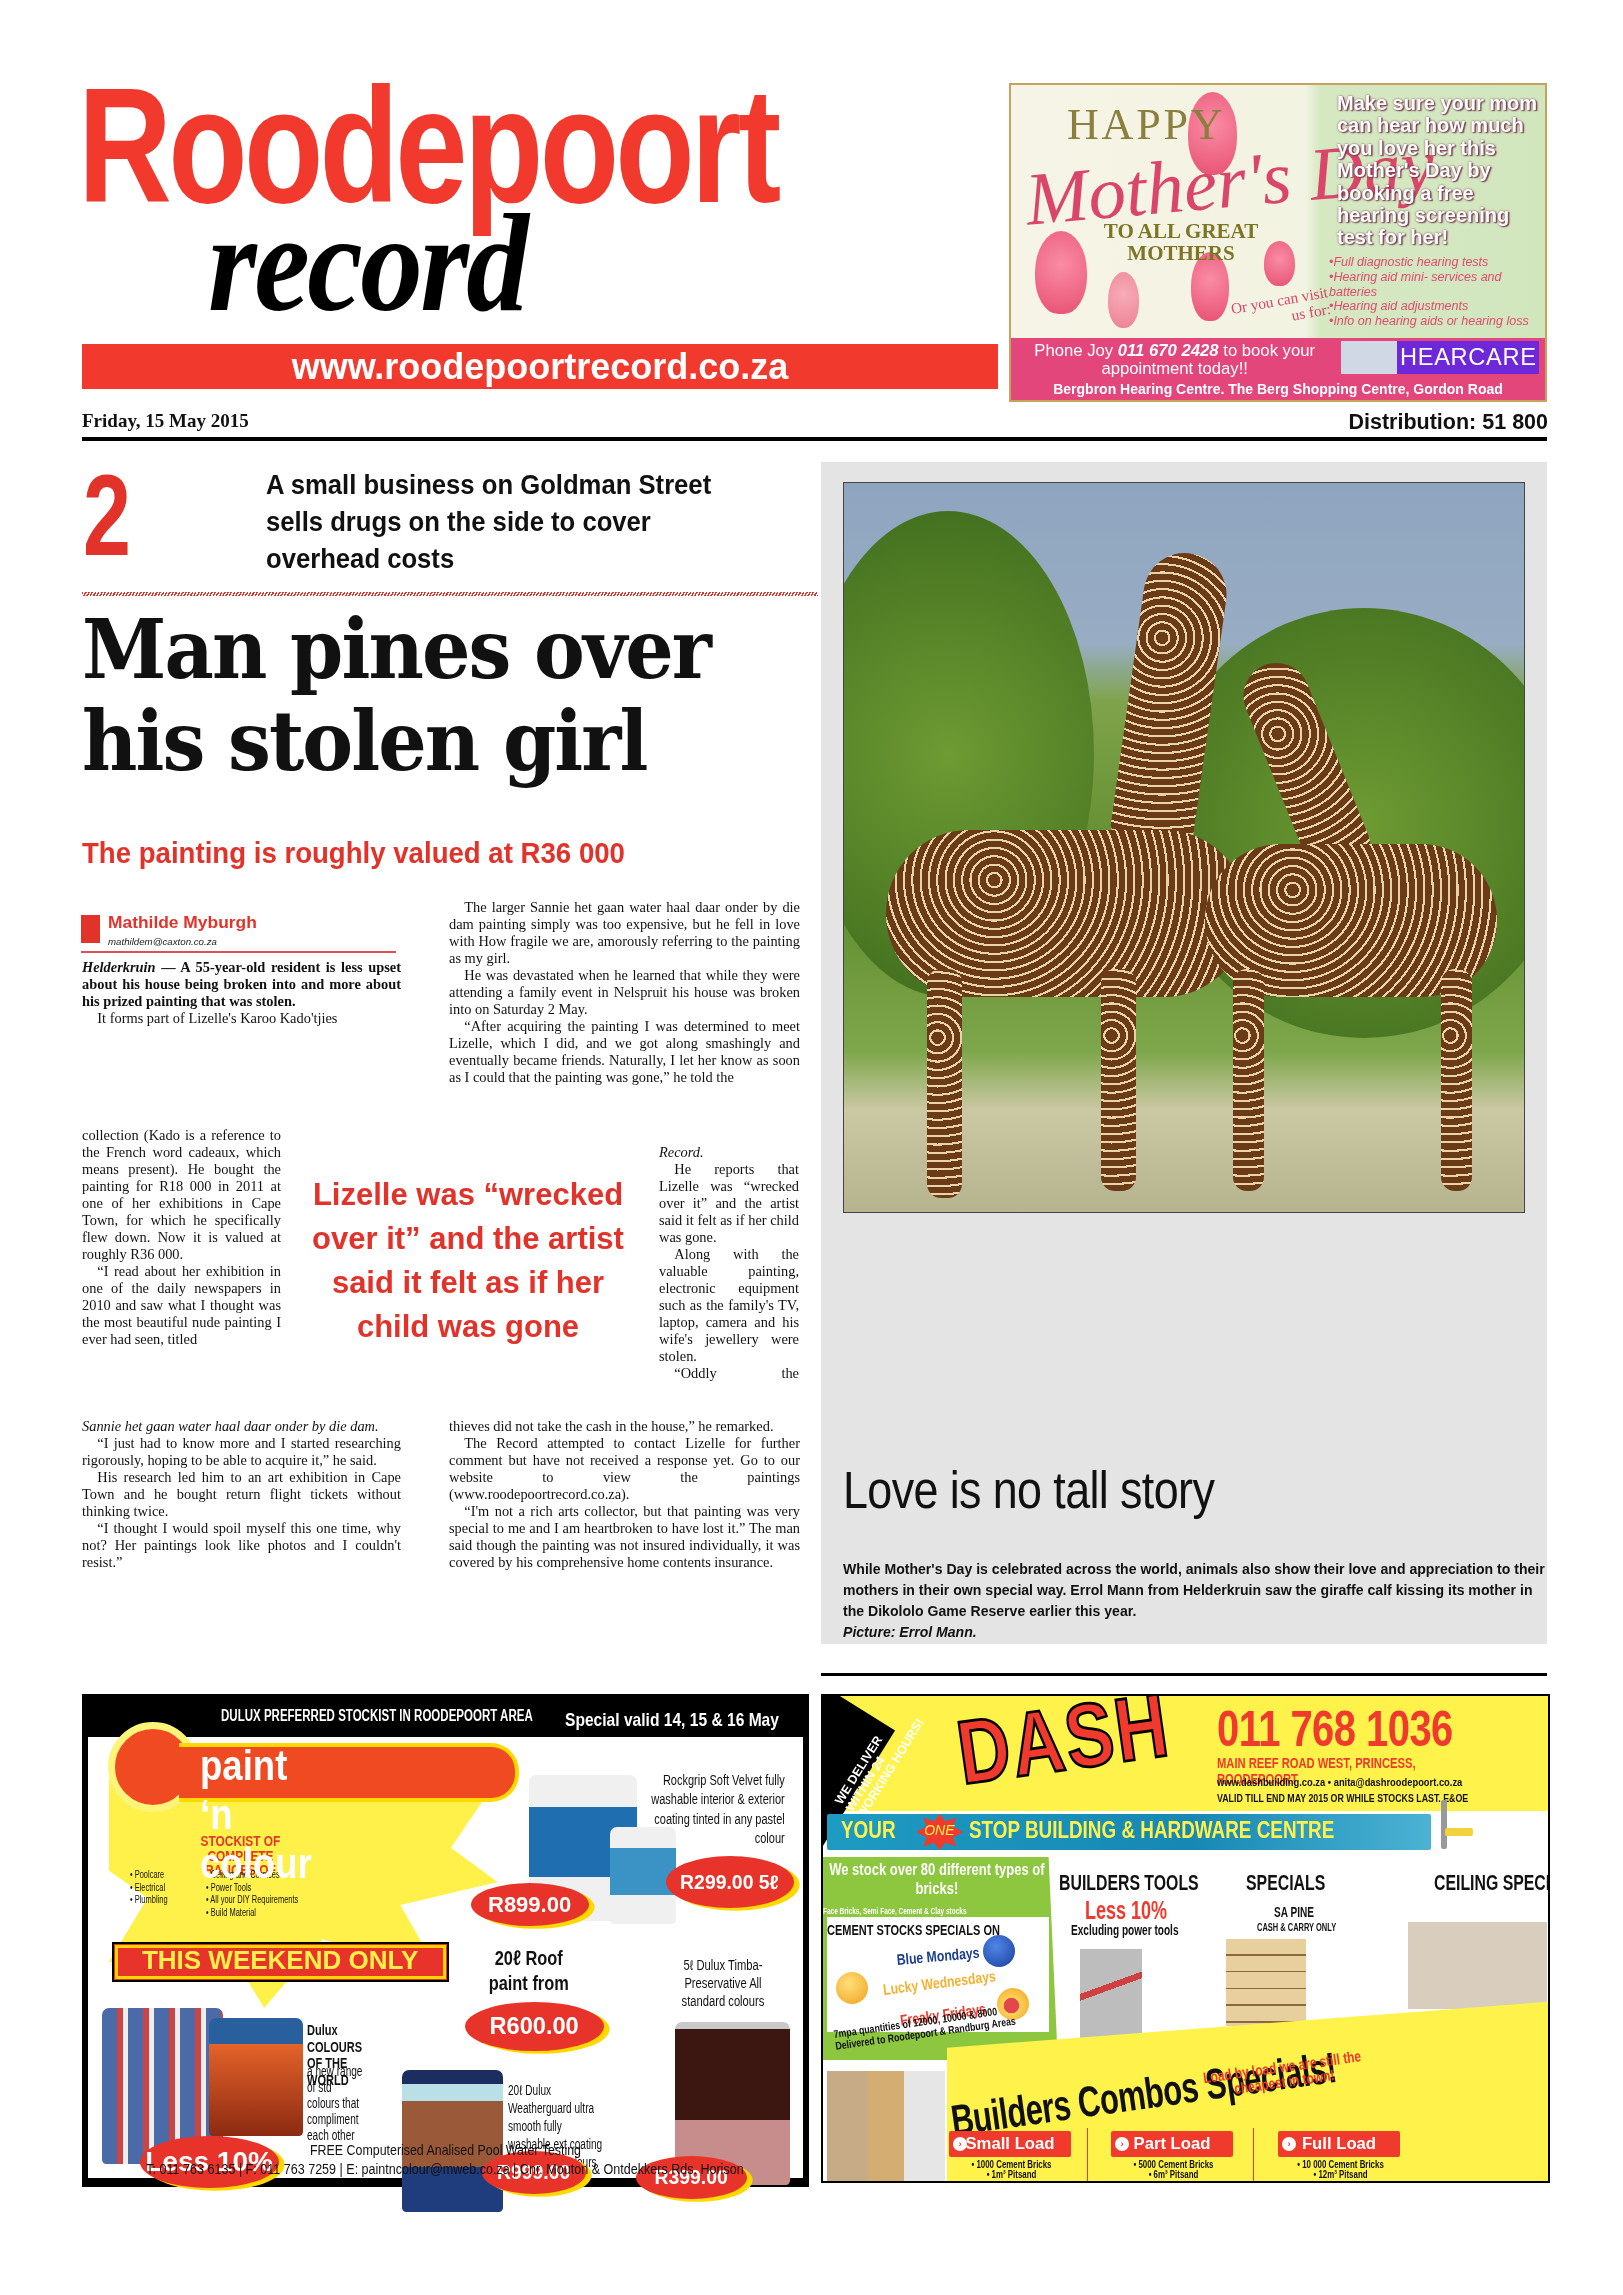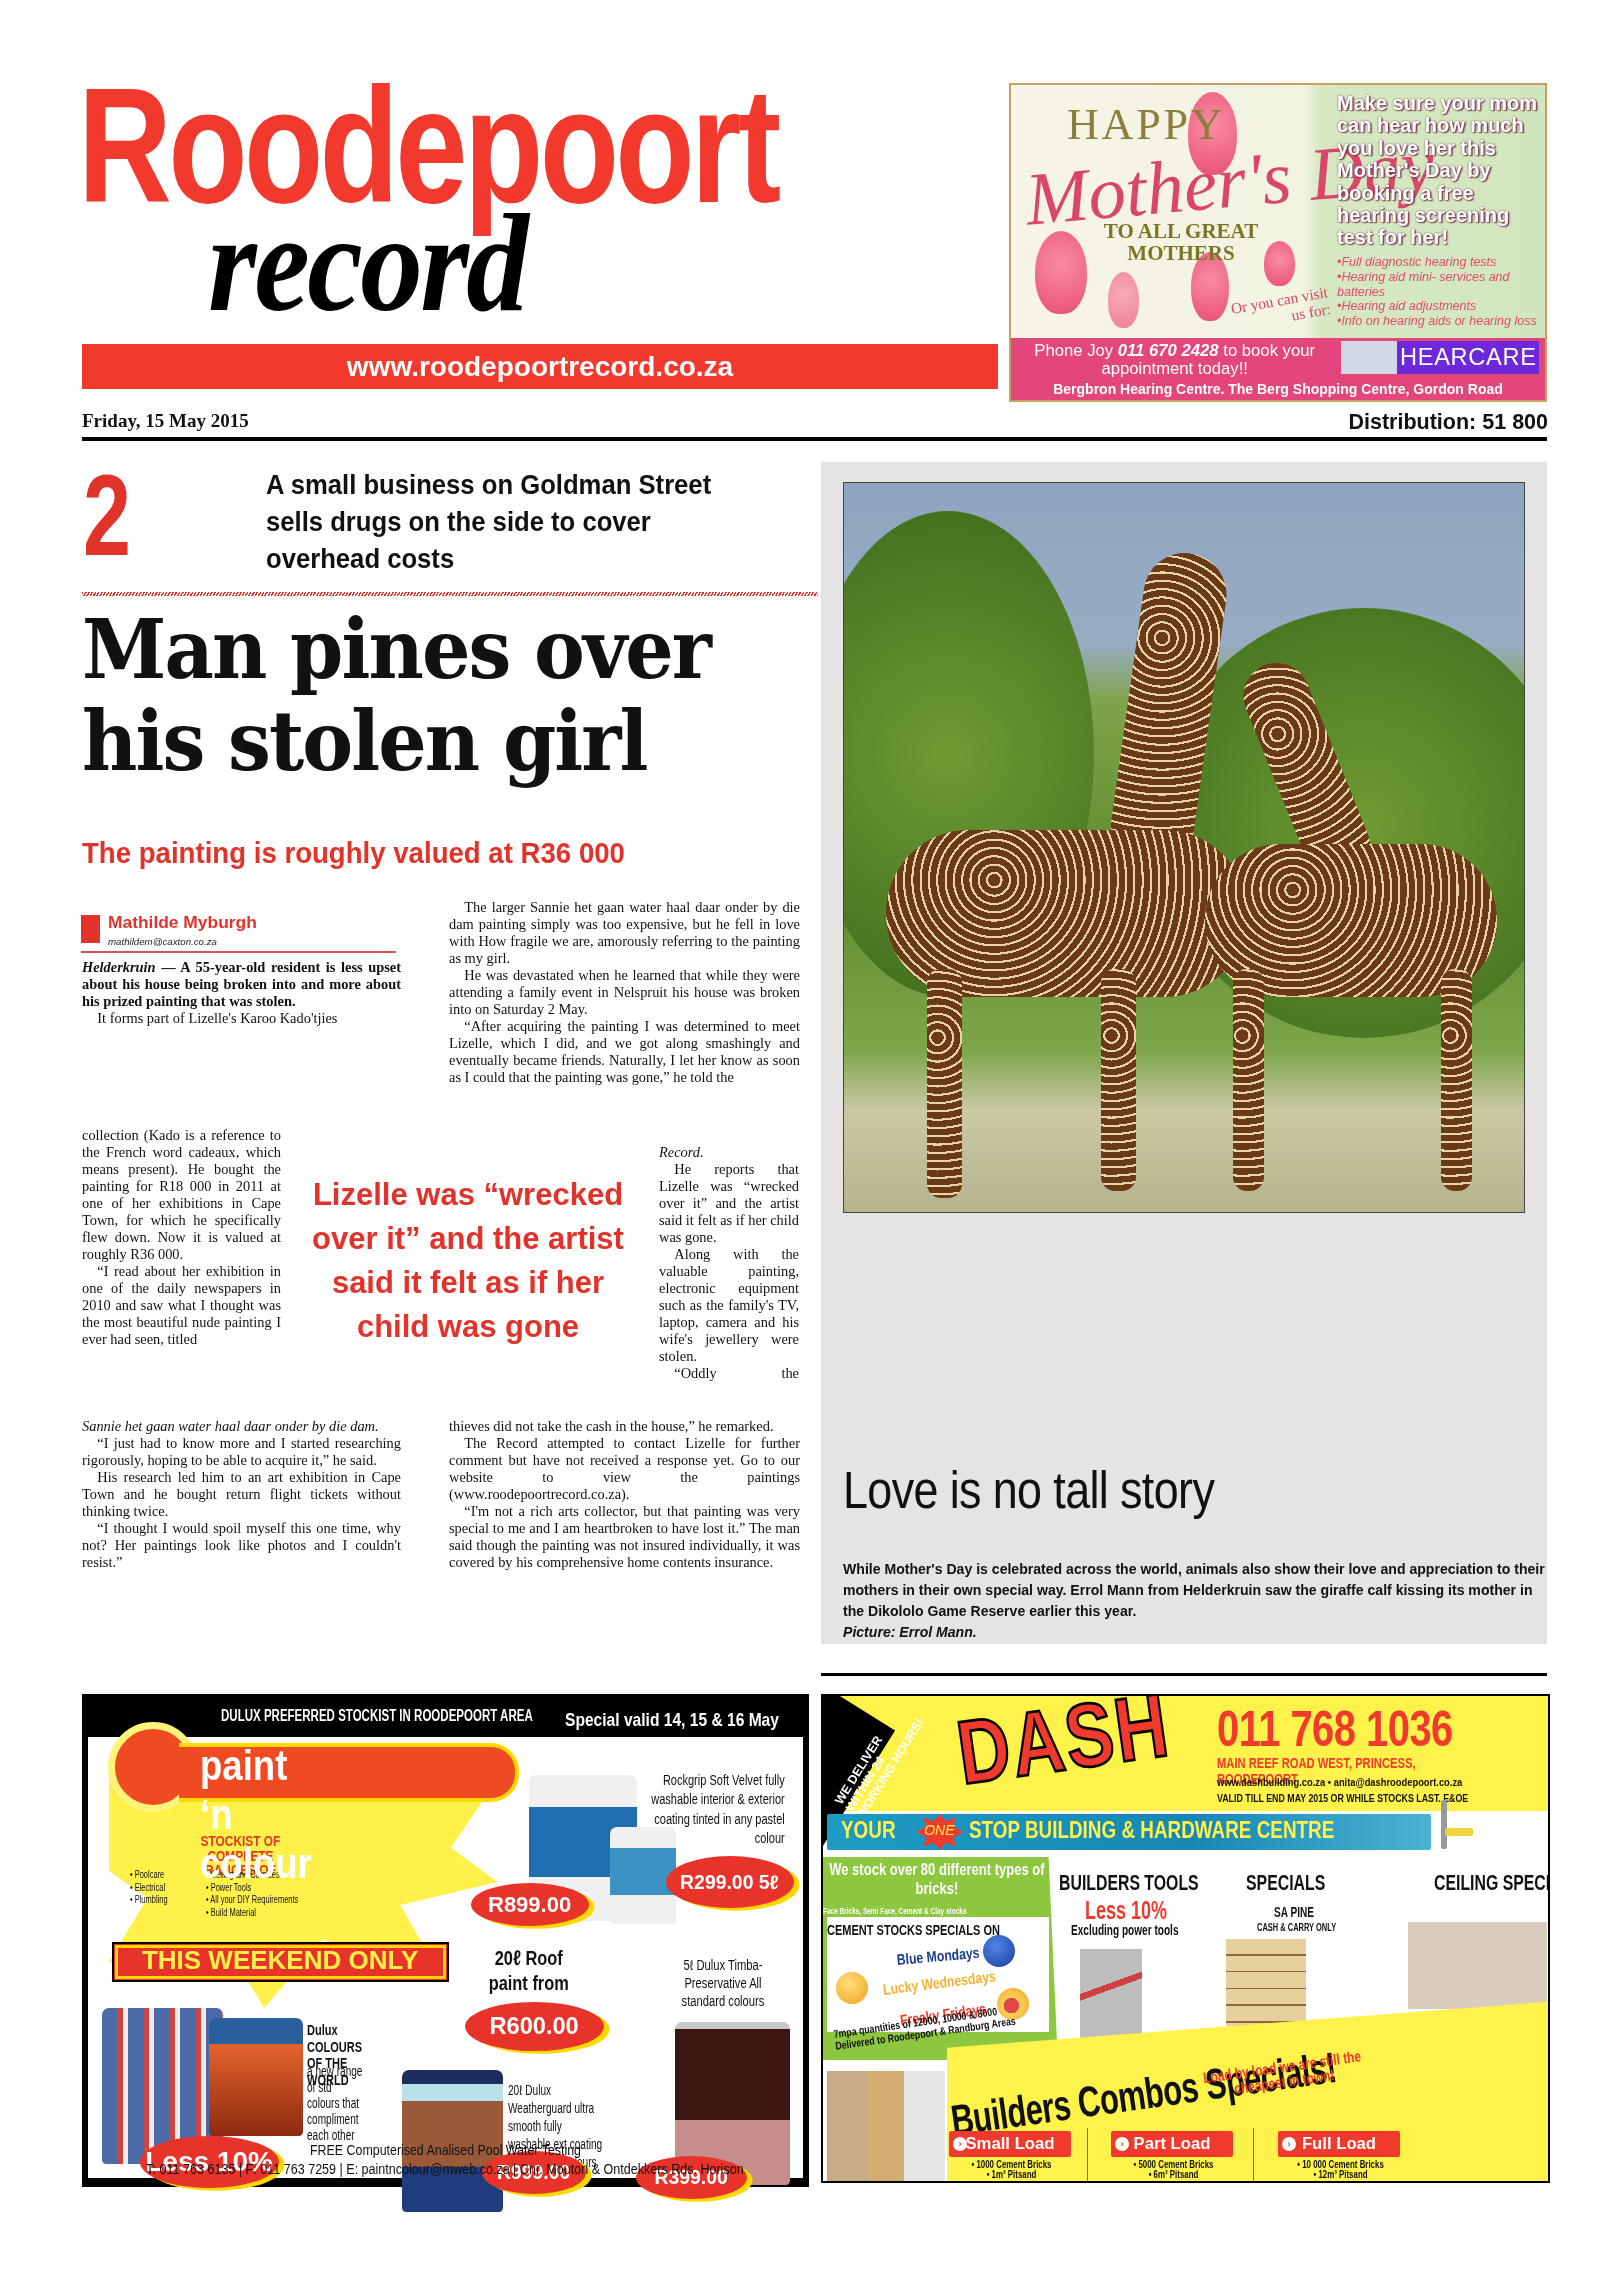--- a/index.html
+++ b/index.html
@@ -2,33 +2,33 @@
 <html style="font-size:11px"><head>
 <meta charset="utf-8">
 <style>
 *{box-sizing:border-box;margin:0;padding:0}
 body{width:1624px;height:2295px;background:#fff;position:relative;overflow:hidden;font-family:"Liberation Serif",serif;color:#111}
 .abs{position:absolute}
 
 #mast-title{left:78px;top:64px;font-family:"Liberation Sans",sans-serif;font-weight:900;font-size:151px;color:#f2392d;letter-spacing:-4.2px;line-height:1;transform:scaleX(0.86) scaleY(1.08);transform-origin:left top}
 #mast-sub{left:208px;top:194px;font-family:"Liberation Serif",serif;font-style:italic;font-weight:700;font-size:139px;color:#000;letter-spacing:-2.8px;line-height:1;transform:scaleX(0.9);transform-origin:left top}
 #mast-bar{left:82px;top:344px;width:916px;height:45px;background:#f2392d}
-#mast-url{left:0;top:0;width:100%;height:100%;text-align:center;color:#fff;font-family:"Liberation Sans",sans-serif;font-weight:700;font-size:28px;line-height:45px}
+#mast-url{left:0;top:0;width:100%;height:100%;text-align:center;color:#fff;font-family:"Liberation Sans",sans-serif;font-weight:700;font-size:36px;line-height:45px}
 #dateline{left:82px;top:410px;font-family:Liberation Serif, serif;font-weight:700;font-size:19px}
 #distribution{right:76px;top:410px;font-family:"Liberation Sans",sans-serif;font-weight:700;font-size:21.5px}
 #top-rule{left:82px;top:437px;width:1465px;height:3.5px;background:#000}
 
 #ad1{left:1009px;top:83px;width:538px;height:319px;border:2.1px solid #c7a25e;background:linear-gradient(90deg,#f6f4e6 0%,#f3f3e2 55%,#d5e8c2 58%,#d2e6be 100%);overflow:hidden}
 .tulip{position:absolute;border-radius:50% 50% 45% 45%;background:radial-gradient(circle at 50% 40%,#f98ca3,#e84f72)}
 #ad1-happy{left:56px;top:14px;font-size:44px;color:#8a7f3c;letter-spacing:2.8px;font-family:"Liberation Serif",serif}
 #ad1-mothers{left:14px;top:54px;font-size:75px;font-style:italic;color:#d9466a;font-family:"Liberation Serif",serif;transform:rotate(-5deg)}
 #ad1-great{left:90px;top:135px;width:160px;text-align:center;font-size:21px;font-weight:700;color:#7d7526;font-family:"Liberation Serif",serif;line-height:1.05}
 #ad1-headline{left:326px;top:7px;width:208px;font-family:Liberation Sans, sans-serif;font-weight:700;font-size:20px;line-height:1.12;color:#fff;text-shadow:0 0 2.1px #7a3b4f,1.4px 1.4px 1.4px #7a3b4f}
 #ad1-visit{left:215px;top:208px;font-size:15.3px;color:#d9466a;transform:rotate(-10deg);font-family:"Liberation Serif",serif;line-height:1.1;text-align:right}
-#ad1-list{left:326px;top:170px;width:208px;font-family:"Liberation Sans",sans-serif;font-style:italic;font-size:12.5px;color:#e04b6e;line-height:1.18;list-style:none}
+#ad1-list{left:318px;top:170px;width:208px;font-family:"Liberation Sans",sans-serif;font-style:italic;font-size:12.5px;color:#e04b6e;line-height:1.18;list-style:none}
 #ad1-foot{left:0;top:253px;width:100%;height:66px;background:#e3467a}
 #ad1-phone{left:4.2px;top:4.2px;width:319px;text-align:center;color:#fff;font-family:"Liberation Sans",sans-serif;font-size:16.7px;line-height:1.08}
 #ad1-phone b{font-style:italic}
 #ad1-logo{left:330px;top:2.8px;width:198px;height:33px;background:#6d28d9}
 #ad1-logo .wedge{position:absolute;left:0;top:0;width:56px;height:33px;background:#cfd8e4}
 #ad1-logo-text{position:absolute;left:59px;top:0;width:135px;height:33px;line-height:33px;text-align:center;color:#fff;font-family:"Liberation Sans",sans-serif;font-size:23.6px;letter-spacing:0.7px}
 #ad1-address{left:0;top:43px;width:100%;text-align:center;color:#fff;font-family:"Liberation Sans",sans-serif;font-weight:700;font-size:14px}
 
 #teaser-num{left:83px;top:458px;font-family:"Liberation Sans",sans-serif;font-weight:700;font-size:115px;color:#e2332a;line-height:1;transform:scaleX(0.75);transform-origin:left top}
 #teaser-text{left:266px;top:466px;width:548px;font-family:"Liberation Sans",sans-serif;font-weight:700;font-size:28.5px;line-height:1.3;transform:scaleX(0.9);transform-origin:left top}

